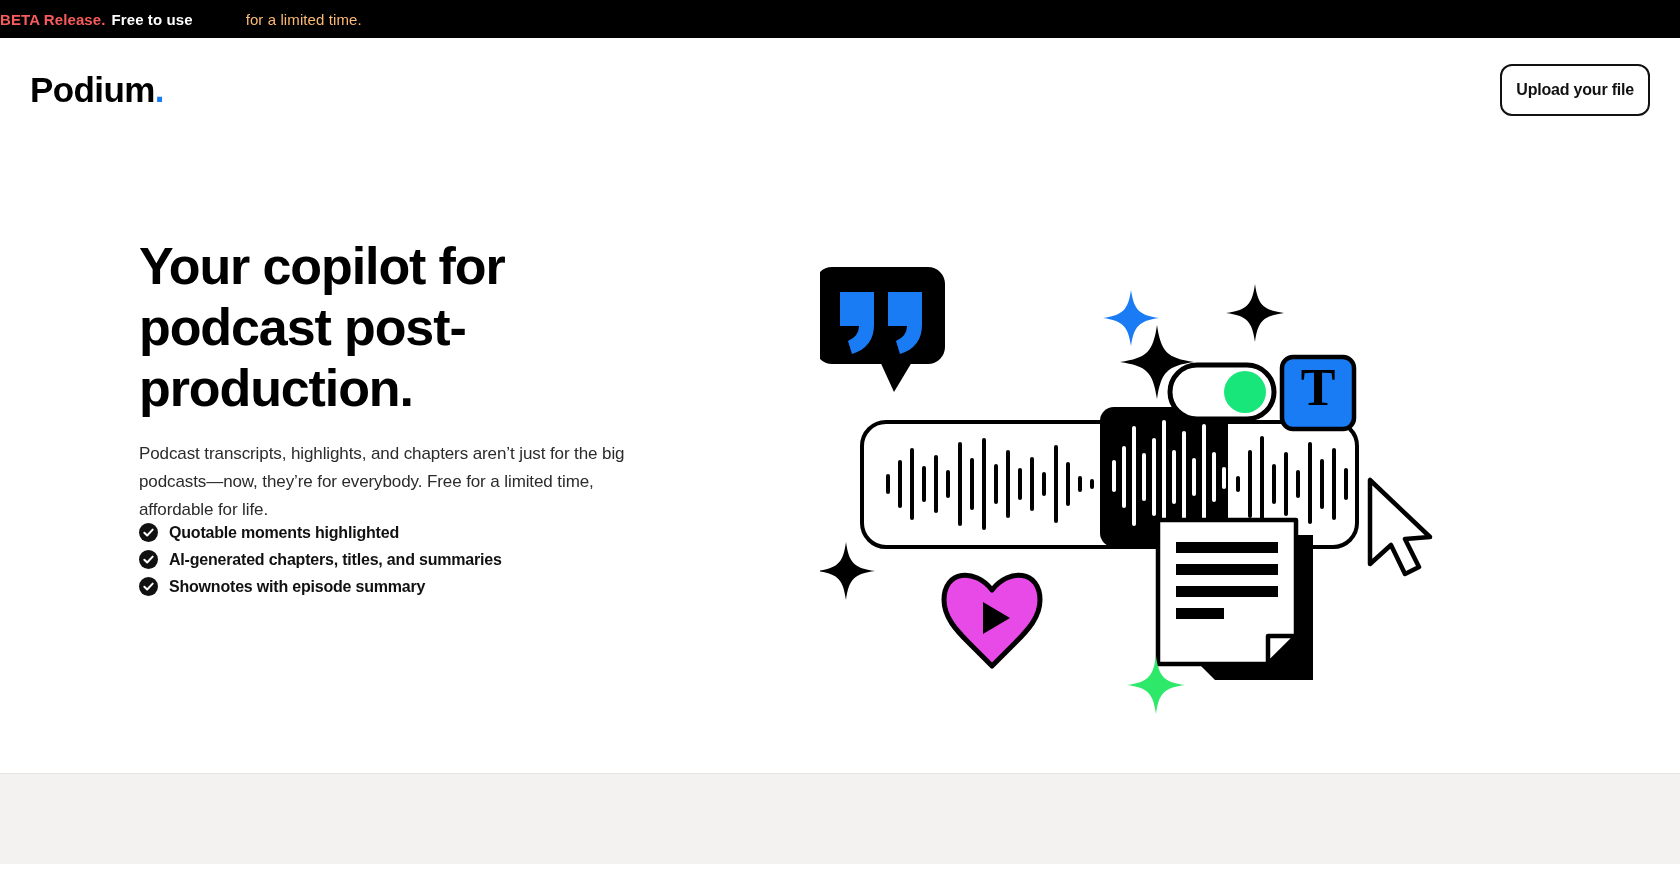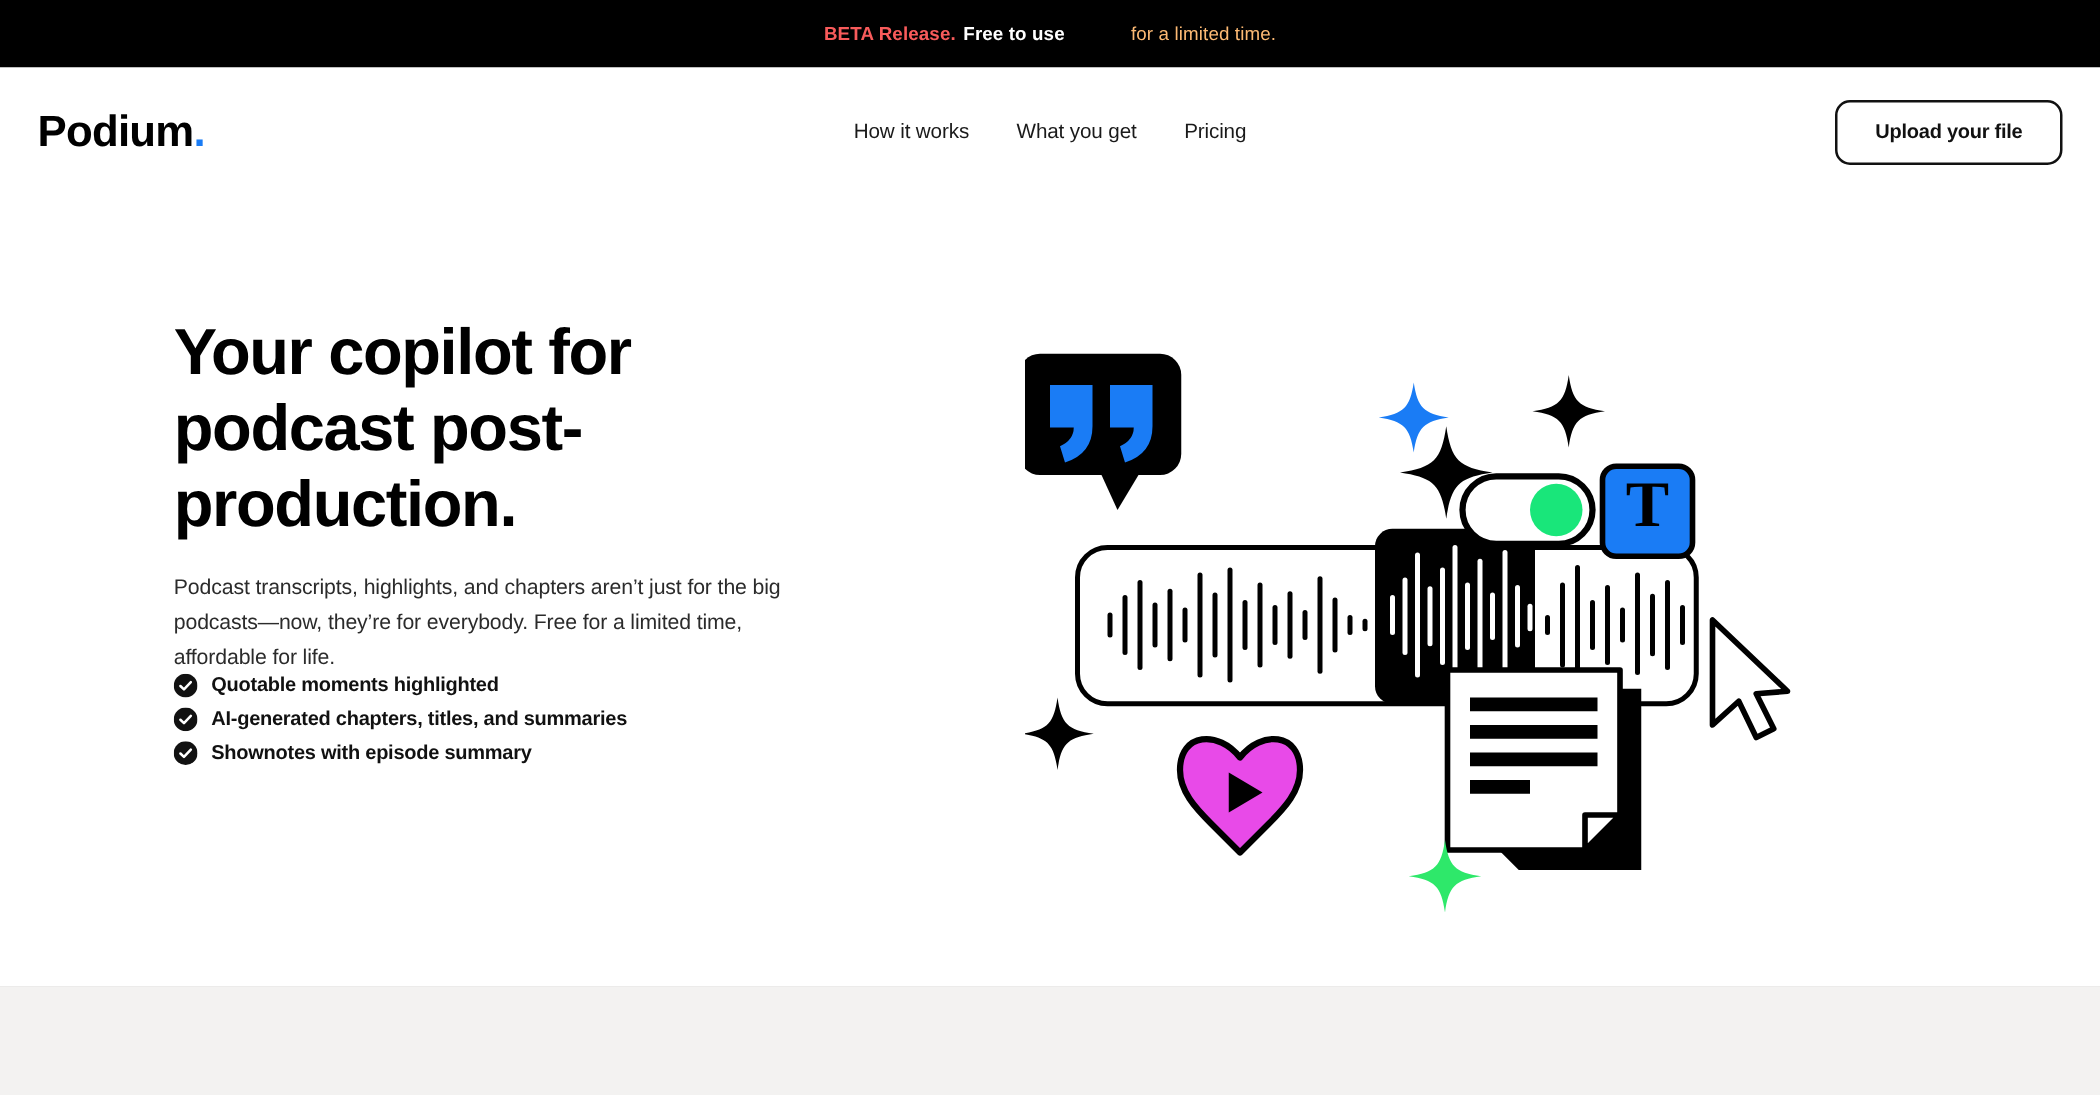--- a/index.html
+++ b/index.html
@@ -8,25 +8,25 @@
     height: 876px;
     overflow: hidden;
     background: #ffffff;
     font-family: "Liberation Sans", sans-serif;
     -webkit-font-smoothing: antialiased;
   }
 
   
   .beta-banner {
     width: 100%;
-    height: 54px;
+    height: 38px;
     background: #000000;
     display: flex;
     align-items: center;
-    justify-content: center;
+    justify-content: flex-start;
     font-size: 15px;
     letter-spacing: 0.1px;
     color: #ffffff;
   }
   .beta-banner .beta-strong {
     color: #f85b5b;
     font-weight: 700;
     margin-right: 6px;
   }
   .beta-banner .free-strong {
@@ -76,21 +76,21 @@
     white-space: nowrap;
     cursor: pointer;
   }
 
   .upload-btn {
     position: absolute;
     right: 30px;
     top: 50%;
     transform: translateY(-50%);
     height: 52px;
-    padding: 0 30px;
+    padding: 0 14px;
     background: #ffffff;
     border: 2.5px solid #111111;
     border-radius: 12px;
     font-family: "Liberation Sans", sans-serif;
     font-size: 16px;
     font-weight: 700;
     color: #111111;
     letter-spacing: -0.2px;
     cursor: pointer;
     white-space: nowrap;
@@ -224,25 +224,20 @@
   <span class="beta-strong">BETA Release.</span>
   <span class="free-strong">Free to use</span>
   <span class="rest">for a limited time.</span>
 </div>
 
 <header class="site-header">
   <div class="logo">
     <span>Podium</span><span class="dot">.</span>
   </div>
 
-  <nav class="main-nav">
-    <a class="nav-link" href="#">How it works</a>
-    <a class="nav-link" href="#">What you get</a>
-    <a class="nav-link" href="#">Pricing</a>
-  </nav>
 
   <button class="upload-btn">Upload your file</button>
 </header>
 
 <section class="hero">
 
   <div class="hero-left">
     <h1 class="hero-title">
       <span>Your copilot for</span><br>
       <span>podcast post-production.</span>

